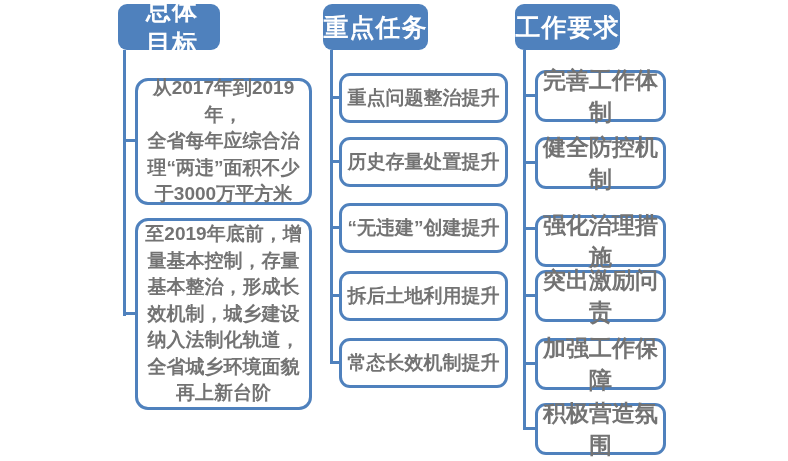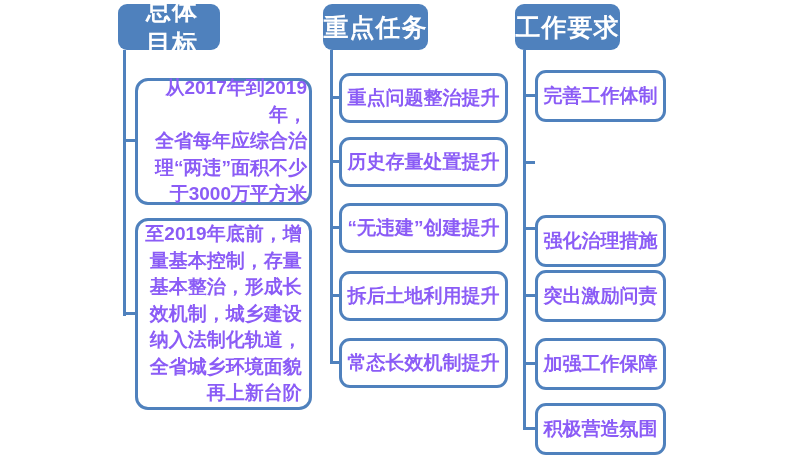--- a/index.html
+++ b/index.html
@@ -33,38 +33,38 @@
 
   .node {
     position: absolute;
     background: #fff;
     border: 3px solid var(--accent);
     border-radius: 11px;
     display: flex;
     align-items: center;
     justify-content: center;
     font-weight: 700;
-    color: #8b5cf6;
-    text-align: right;
+    color: #737373;
+    text-align: center;
     white-space: pre-line;
     box-sizing: border-box;
     line-height: 1.4;
   }
   .col1 { left: 135px; width: 177px; font-size: 19px; border-radius: 13px; padding: 2px; }
   #n10 { top: 78px;  height: 127px; }
   #n11 { top: 218px; height: 192px; }
 
   .col2 { left: 339px; width: 169px; height: 50px; font-size: 19px; }
   #n20 { top: 73px; }
   #n21 { top: 137px; }
   #n22 { top: 203px; }
   #n23 { top: 271px; }
   #n24 { top: 338px; }
 
-  .col3 { left: 535px; width: 131px; height: 52px; font-size: 19px; }
+  .col3 { left: 535px; width: 131px; height: 52px; font-size: 23px; }
   #n30 { top: 70px; }
   #n31 { top: 137px; }
   #n32 { top: 203px; margin-top: 12px; }
   #n33 { top: 270px; }
   #n34 { top: 338px; }
   #n35 { top: 403px; }
 
   .conn { position: absolute; background: var(--accent); }
   
   #v1 { left: 123px; top: 50px; width: 3px; height: 266px; }
@@ -125,18 +125,19 @@
 全省城乡环境面貌
 再上新台阶</div>
 
   <div class="node col2" id="n20">重点问题整治提升</div>
   <div class="node col2" id="n21">历史存量处置提升</div>
   <div class="node col2" id="n22">“无违建”创建提升</div>
   <div class="node col2" id="n23">拆后土地利用提升</div>
   <div class="node col2" id="n24">常态长效机制提升</div>
 
   <div class="node col3" id="n30">完善工作体制</div>
+  <div class="node col3" id="n31">健全防控机制</div>
   <div class="node col3" id="n32">强化治理措施</div>
   <div class="node col3" id="n33">突出激励问责</div>
   <div class="node col3" id="n34">加强工作保障</div>
   <div class="node col3" id="n35">积极营造氛围</div>
 
 </div>
 
 </body></html>

